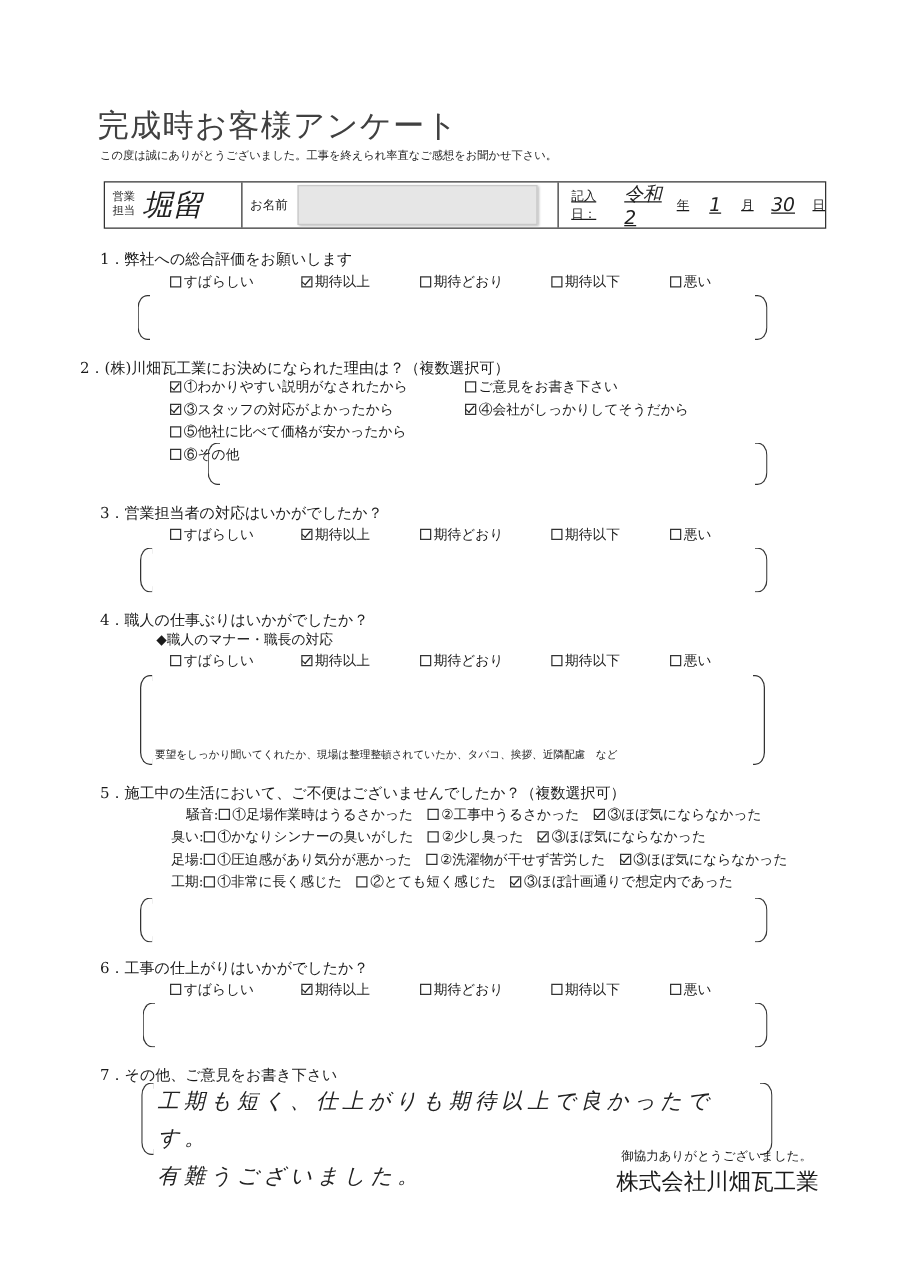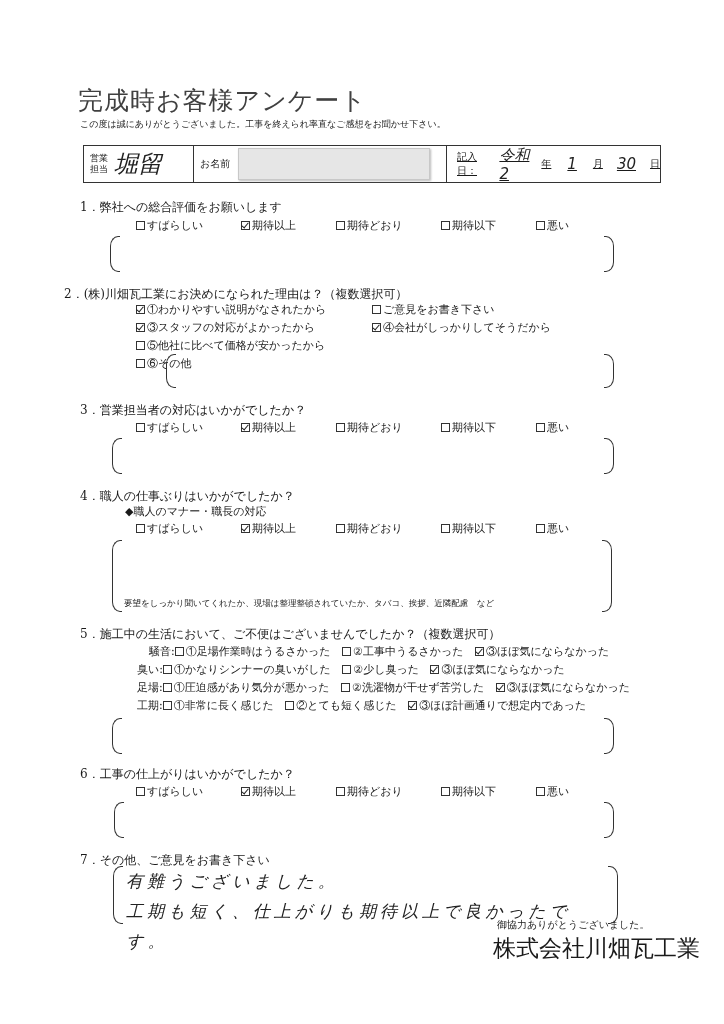--- a/index.html
+++ b/index.html
@@ -22,21 +22,21 @@
   .q { font-size:12px; }
   .opt { font-size:11px; white-space:nowrap;margin-left:33px; }
   .box { display:inline-block; width:9px; height:9px; border:1px solid #333; margin-right:2px; vertical-align:-1px; position:relative; box-sizing:border-box; }
   .box.on::after { content:""; position:absolute; left:1px; top:-1px; width:3px; height:6px; border-right:1.5px solid #222; border-bottom:1.5px solid #222; transform:rotate(40deg); }
   .brk { border:1.3px solid #333; box-sizing:border-box; }
   .brk-l { border-right:none; border-top-left-radius:8px 10px; border-bottom-left-radius:8px 10px; width:10px; }
   .brk-r { border-left:none; border-top-right-radius:8px 10px; border-bottom-right-radius:8px 10px; width:10px; }
   .hint { font-size:8.5px; color:#222; }
   .comment { font-size:17px; letter-spacing:4px; line-height:30px; }
   .thanks { font-size:10px; }
-  .company { font-size:23px; font-family:Liberation Sans, sans-serif; }
+  .company { font-size:18px; font-family:Liberation Sans, sans-serif; }
 </style>
 </head>
 <body>
 
 <div class="abs title">完成時お客様アンケート</div>
 <div class="abs intro">この度は誠にありがとうございました。工事を終えられ率直なご感想をお聞かせ下さい。</div>
 
 <div class="abs hdr">
   <div class="cell c-rep">
     <div class="rep-lbl">
@@ -143,18 +143,18 @@
   <span class="abs opt" style="left:400px"><span class="box"></span><span>悪い</span></span>
 </div>
 <div class="abs brk brk-l" style="left:114px;top:802px;height:36px"></div>
 <div class="abs brk brk-r" style="left:604px;top:802px;height:36px"></div>
 <div class="abs" style="left:126px;top:804px;width:476px;height:32px"></div>
 
 <div class="abs q" style="left:80px;top:852px">7．その他、ご意見をお書き下さい</div>
 <div class="abs brk brk-l" style="left:113px;top:866px;height:58px"></div>
 <div class="abs brk brk-r" style="left:608px;top:866px;height:58px"></div>
 <div class="abs hand comment" style="left:126px;top:866px;width:480px">
+  <div>工期も短く、仕上がりも期待以上で良かったです。</div>
   <div>有難うございました。</div>
-  <div>工期も短く、仕上がりも期待以上で良かったです。</div>
 </div>
 
 <div class="abs thanks" style="left:497px;top:918px">御協力ありがとうございました。</div>
 <div class="abs company" style="left:493px;top:933px">株式会社川畑瓦工業</div>
 
 </body></html>

